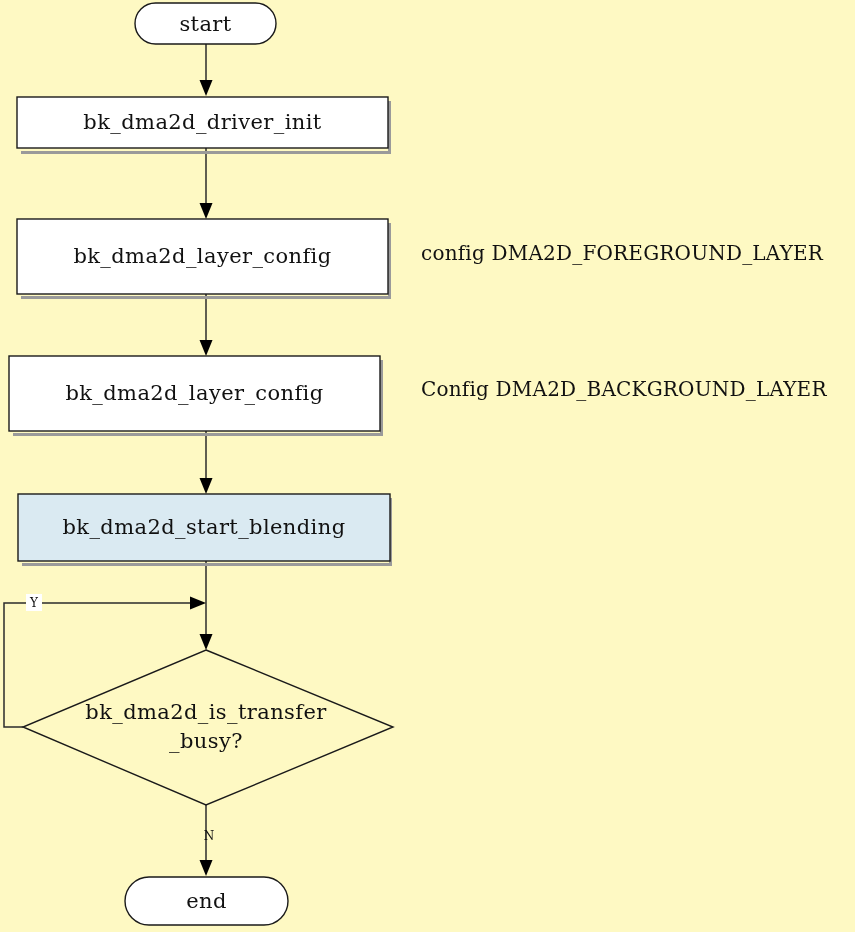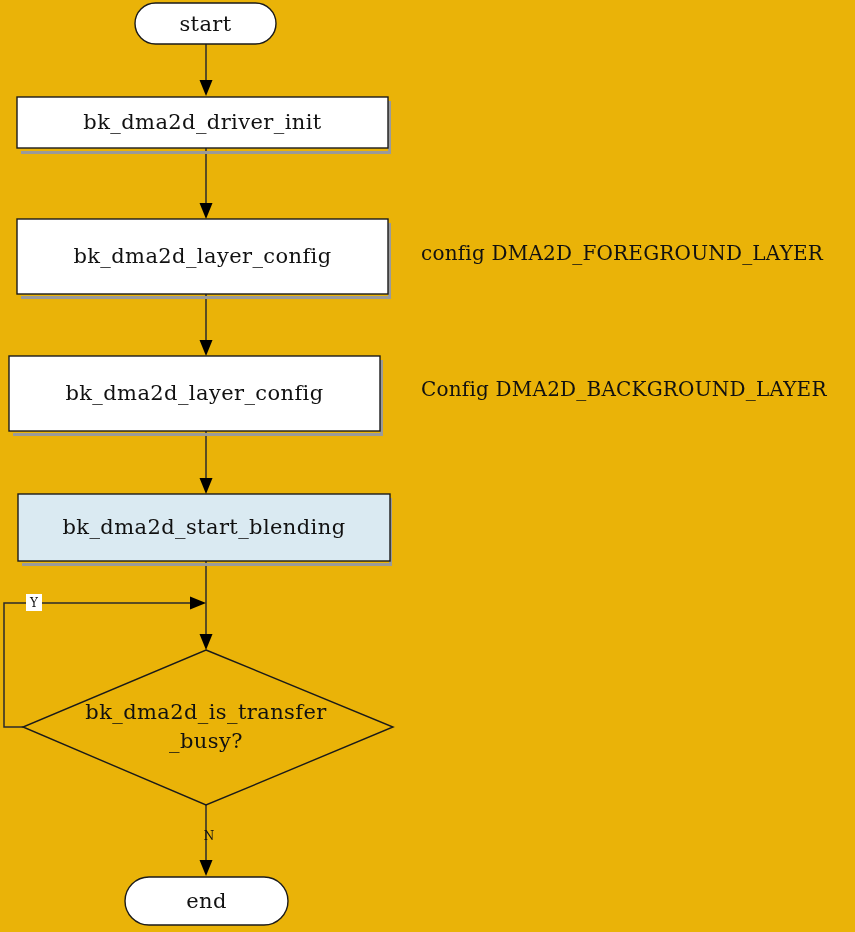--- a/index.html
+++ b/index.html
@@ -72,21 +72,21 @@
     stroke-width: 1.5;
   }
   .edge-arrow {
     fill: #000000;
     stroke: none;
   }
 </style>
 </head>
 <body>
 
-<div id="canvas" style="background: #eab308;">
+<div id="canvas" style="background: #fef9c3;">
 
   <svg id="flow-svg" viewBox="0 0 855 932">
 
     <g>
       <path class="edge-line" d="M 206 44 L 206 84"></path>
       <polygon class="edge-arrow" points="206,96 199.5,80 212.5,80"></polygon>
     </g>
 
     <g>
       <path class="edge-line" d="M 206 147 L 206 207"></path>

